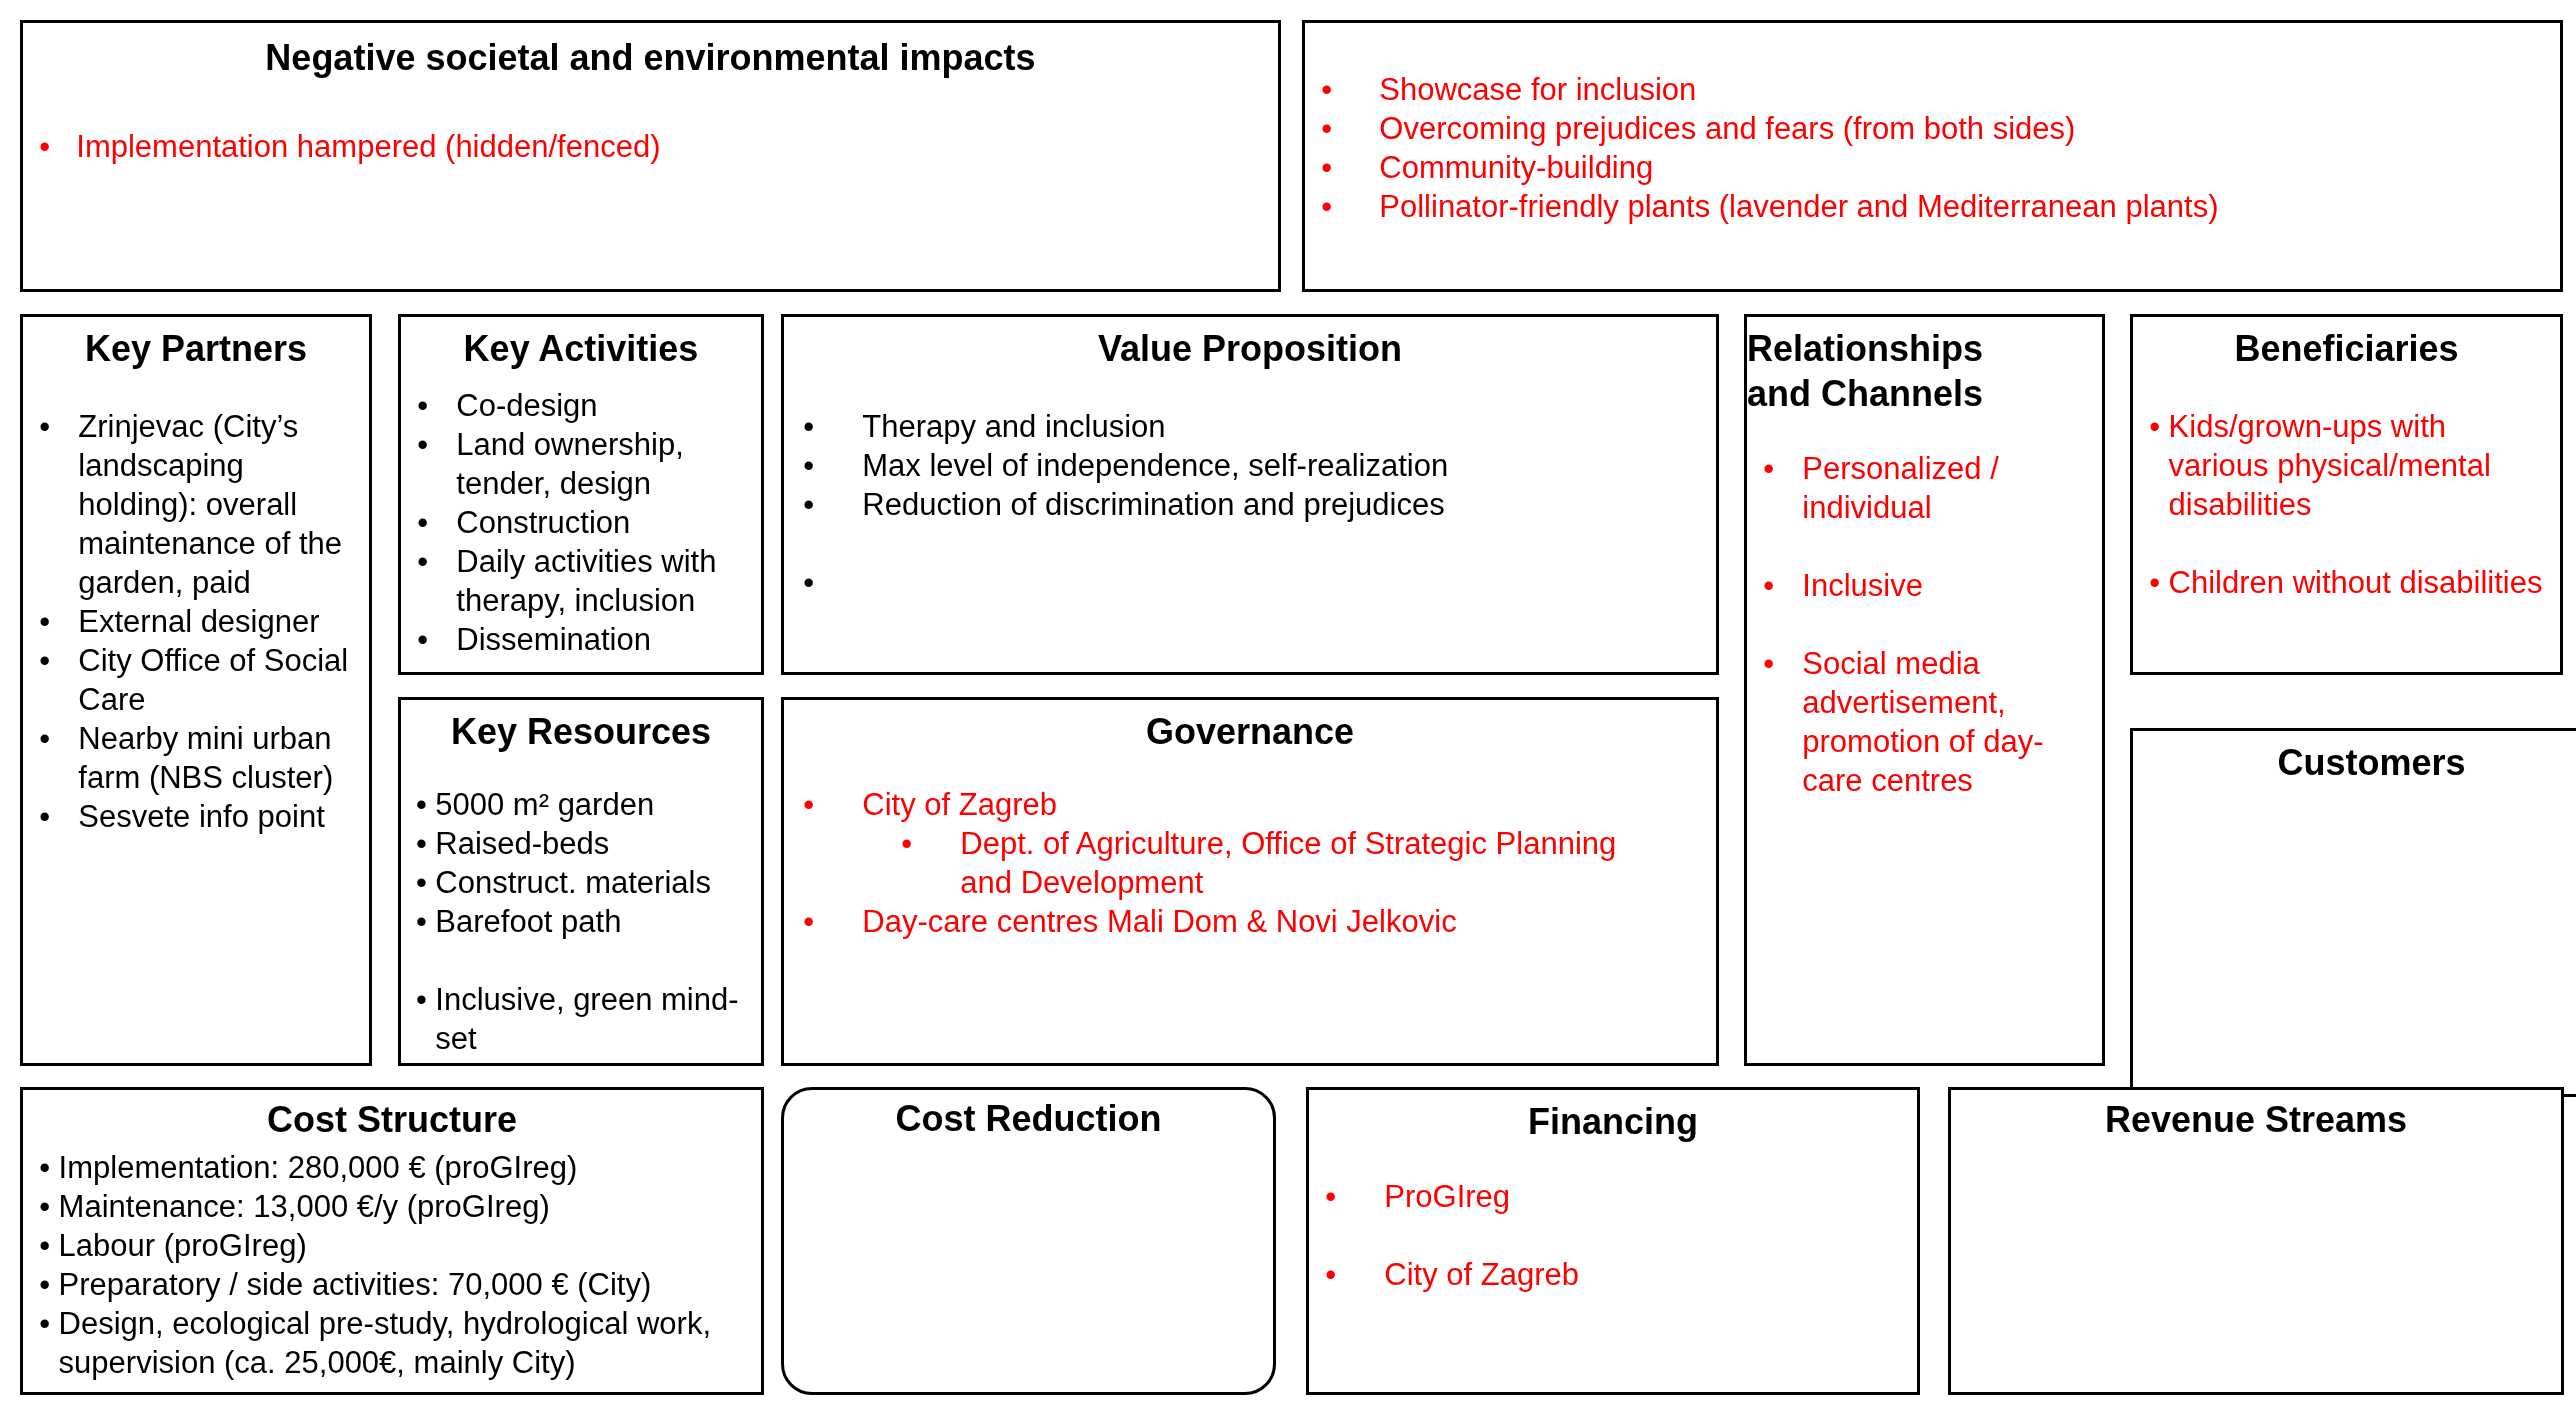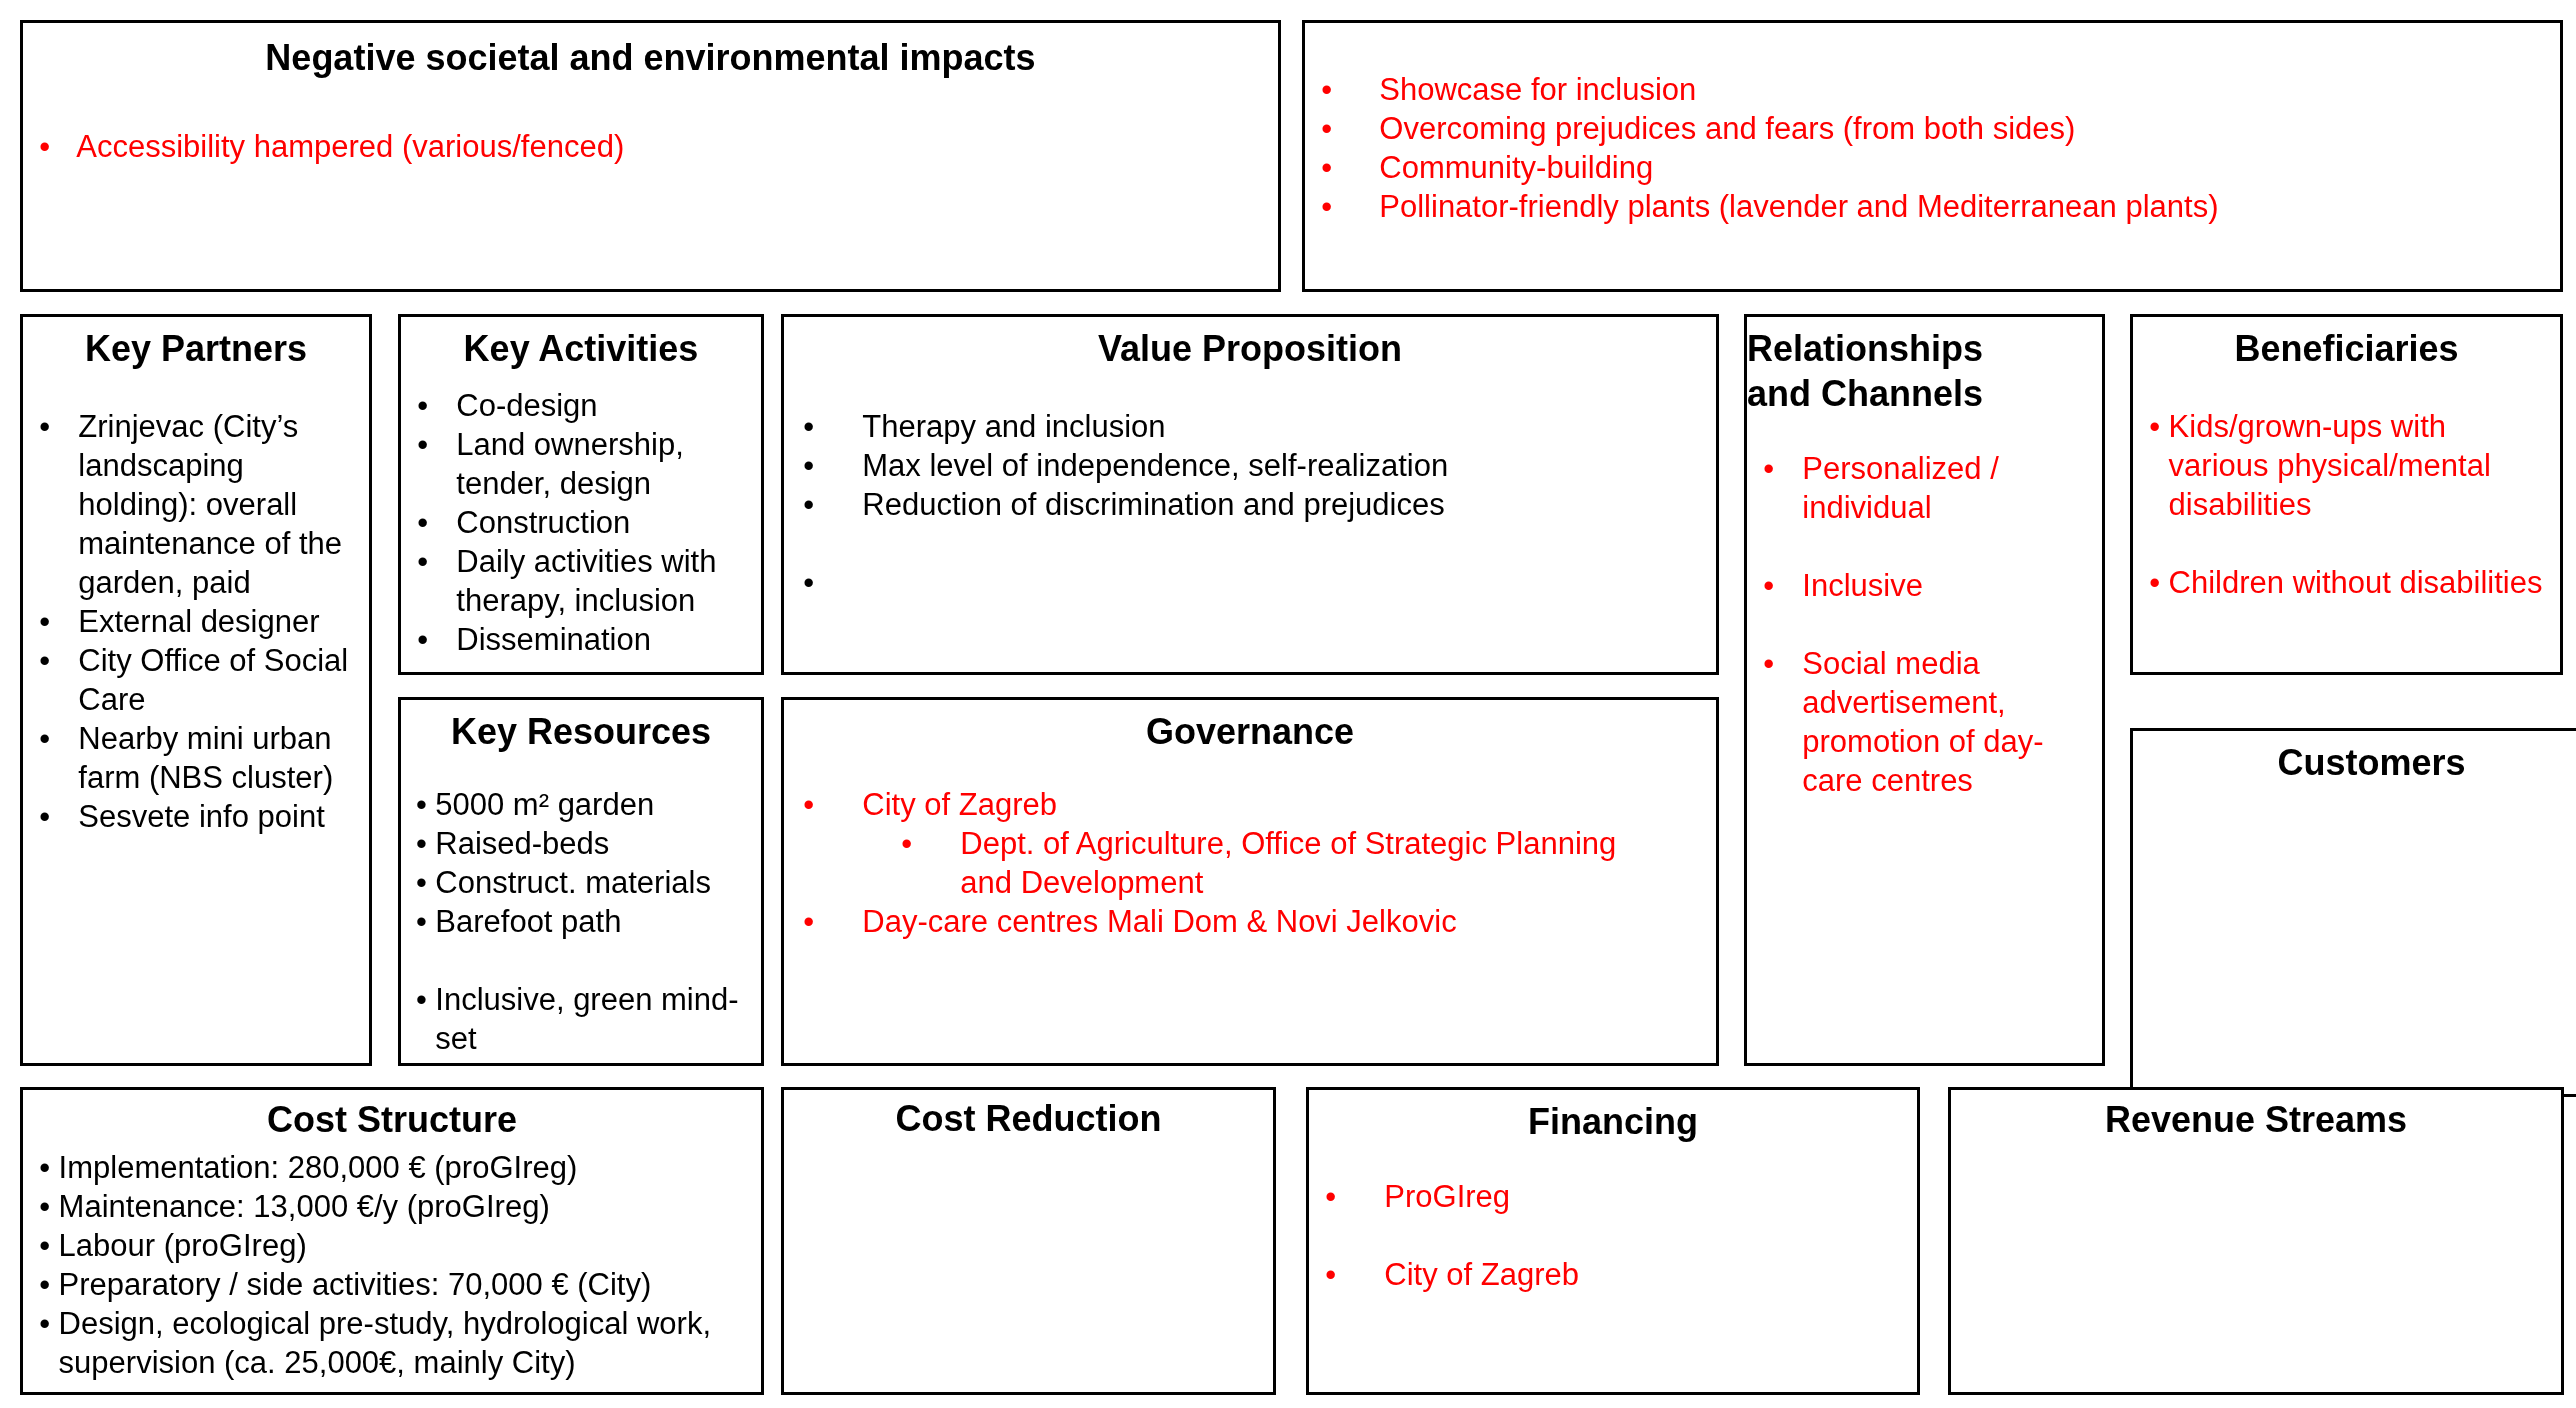--- a/index.html
+++ b/index.html
@@ -49,21 +49,21 @@
     .gap { height: 39px; }
   </style>
 </head>
 <body>
 
 <section class="box" style="left:20px; top:20px; width:1261px; height:272px;">
   <h2 class="box-title" style="padding-top:12px;">Negative societal and environmental impacts</h2>
   <ul class="items red" style="margin-top:47px; padding-left:16.3px;">
     <li style="padding-left:37px;">
       <span class="bullet">•</span>
-      <span>Accessibility hampered (various/fenced)</span>
+      <span>Implementation hampered (hidden/fenced)</span>
     </li>
   </ul>
 </section>
 
 <section class="box" style="left:1302px; top:20px; width:1261px; height:272px;">
   <ul class="items red" style="margin-top:47px; padding-left:16.3px;">
     <li style="padding-left:58px;">
       <span class="bullet">•</span>
       <span>Showcase for inclusion</span>
     </li>
@@ -262,21 +262,21 @@
       <span class="bullet">•</span>
       <span>Preparatory / side activities: 70,000 € (City)</span>
     </li>
     <li style="padding-left:19.3px;">
       <span class="bullet">•</span>
       <span>Design, ecological pre-study, hydrological work, supervision (ca. 25,000€, mainly City)</span>
     </li>
   </ul>
 </section>
 
-<section class="box" style="left:781px; top:1087px; width:495px; height:308px;">
+<section class="box" style="left:781px; top:1087px; width:495px; height:308px;border-radius:31px;">
   <h2 class="box-title" style="padding-top:6px;">Cost Reduction</h2>
 </section>
 
 <section class="box" style="left:1306px; top:1087px; width:614px; height:308px;">
   <h2 class="box-title" style="padding-top:9px;">Financing</h2>
   <ul class="items red" style="margin-top:33px; padding-left:16.3px;">
     <li style="padding-left:59px;">
       <span class="bullet">•</span>
       <span>ProGIreg</span>
     </li>

